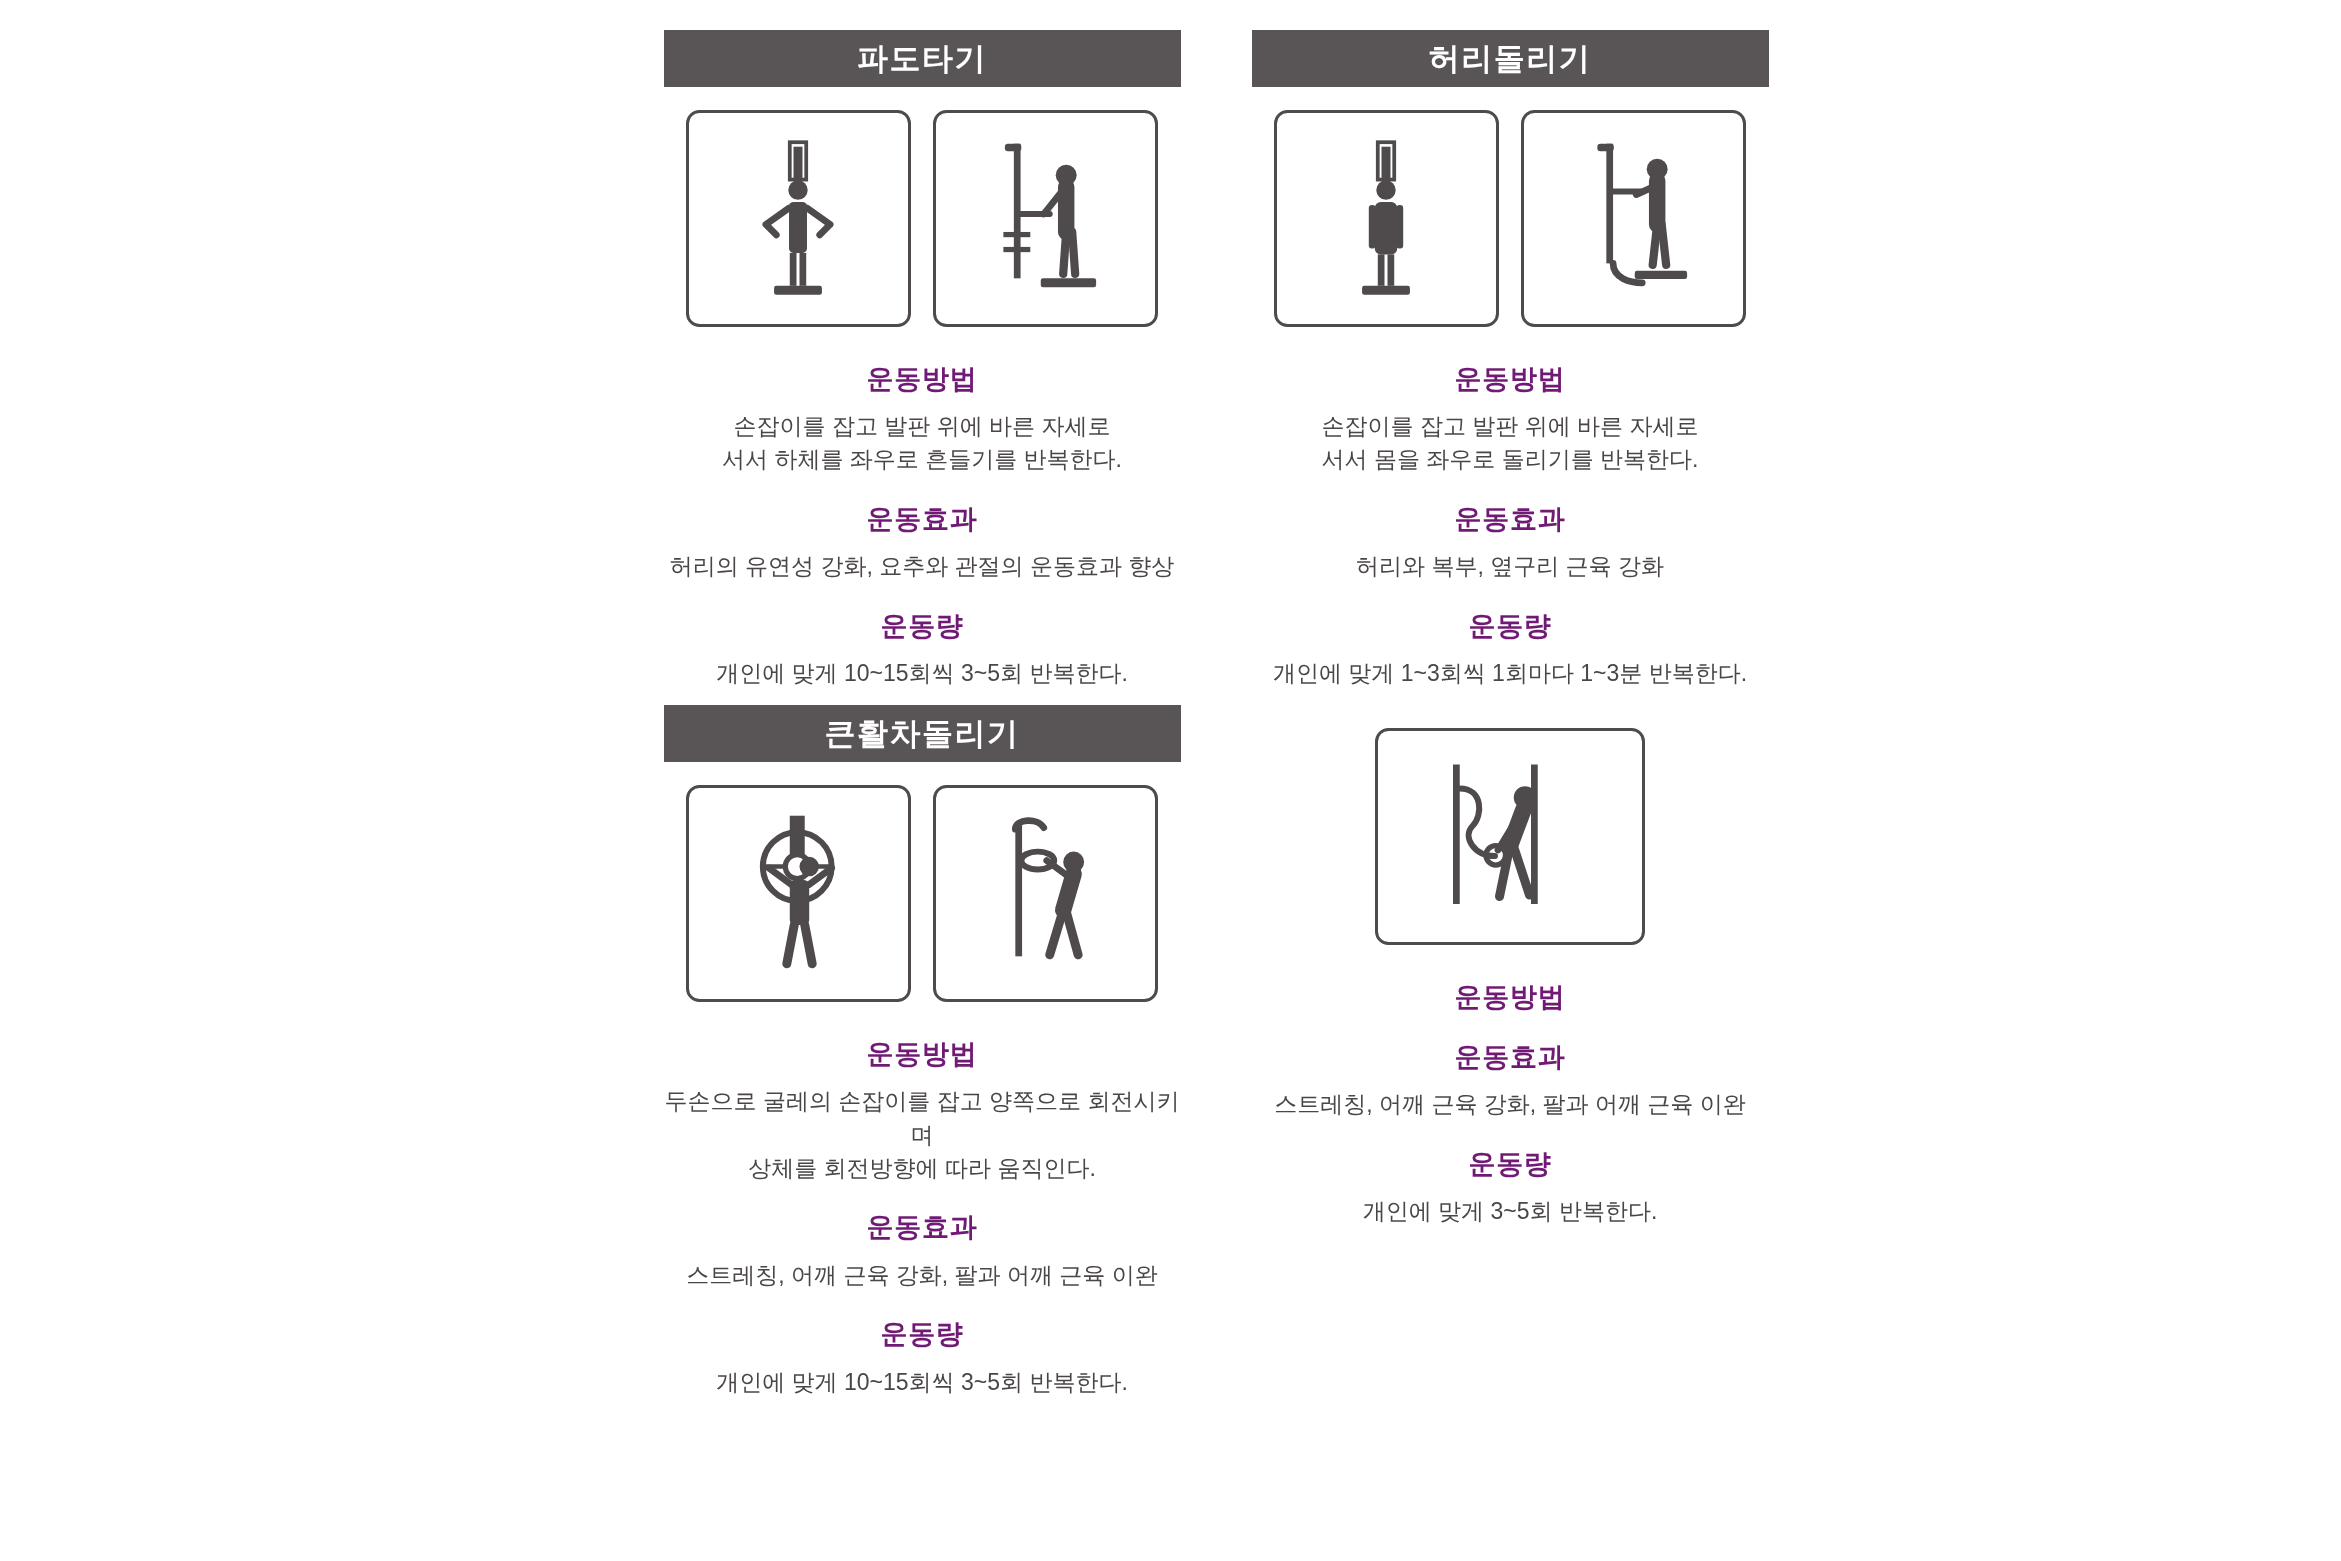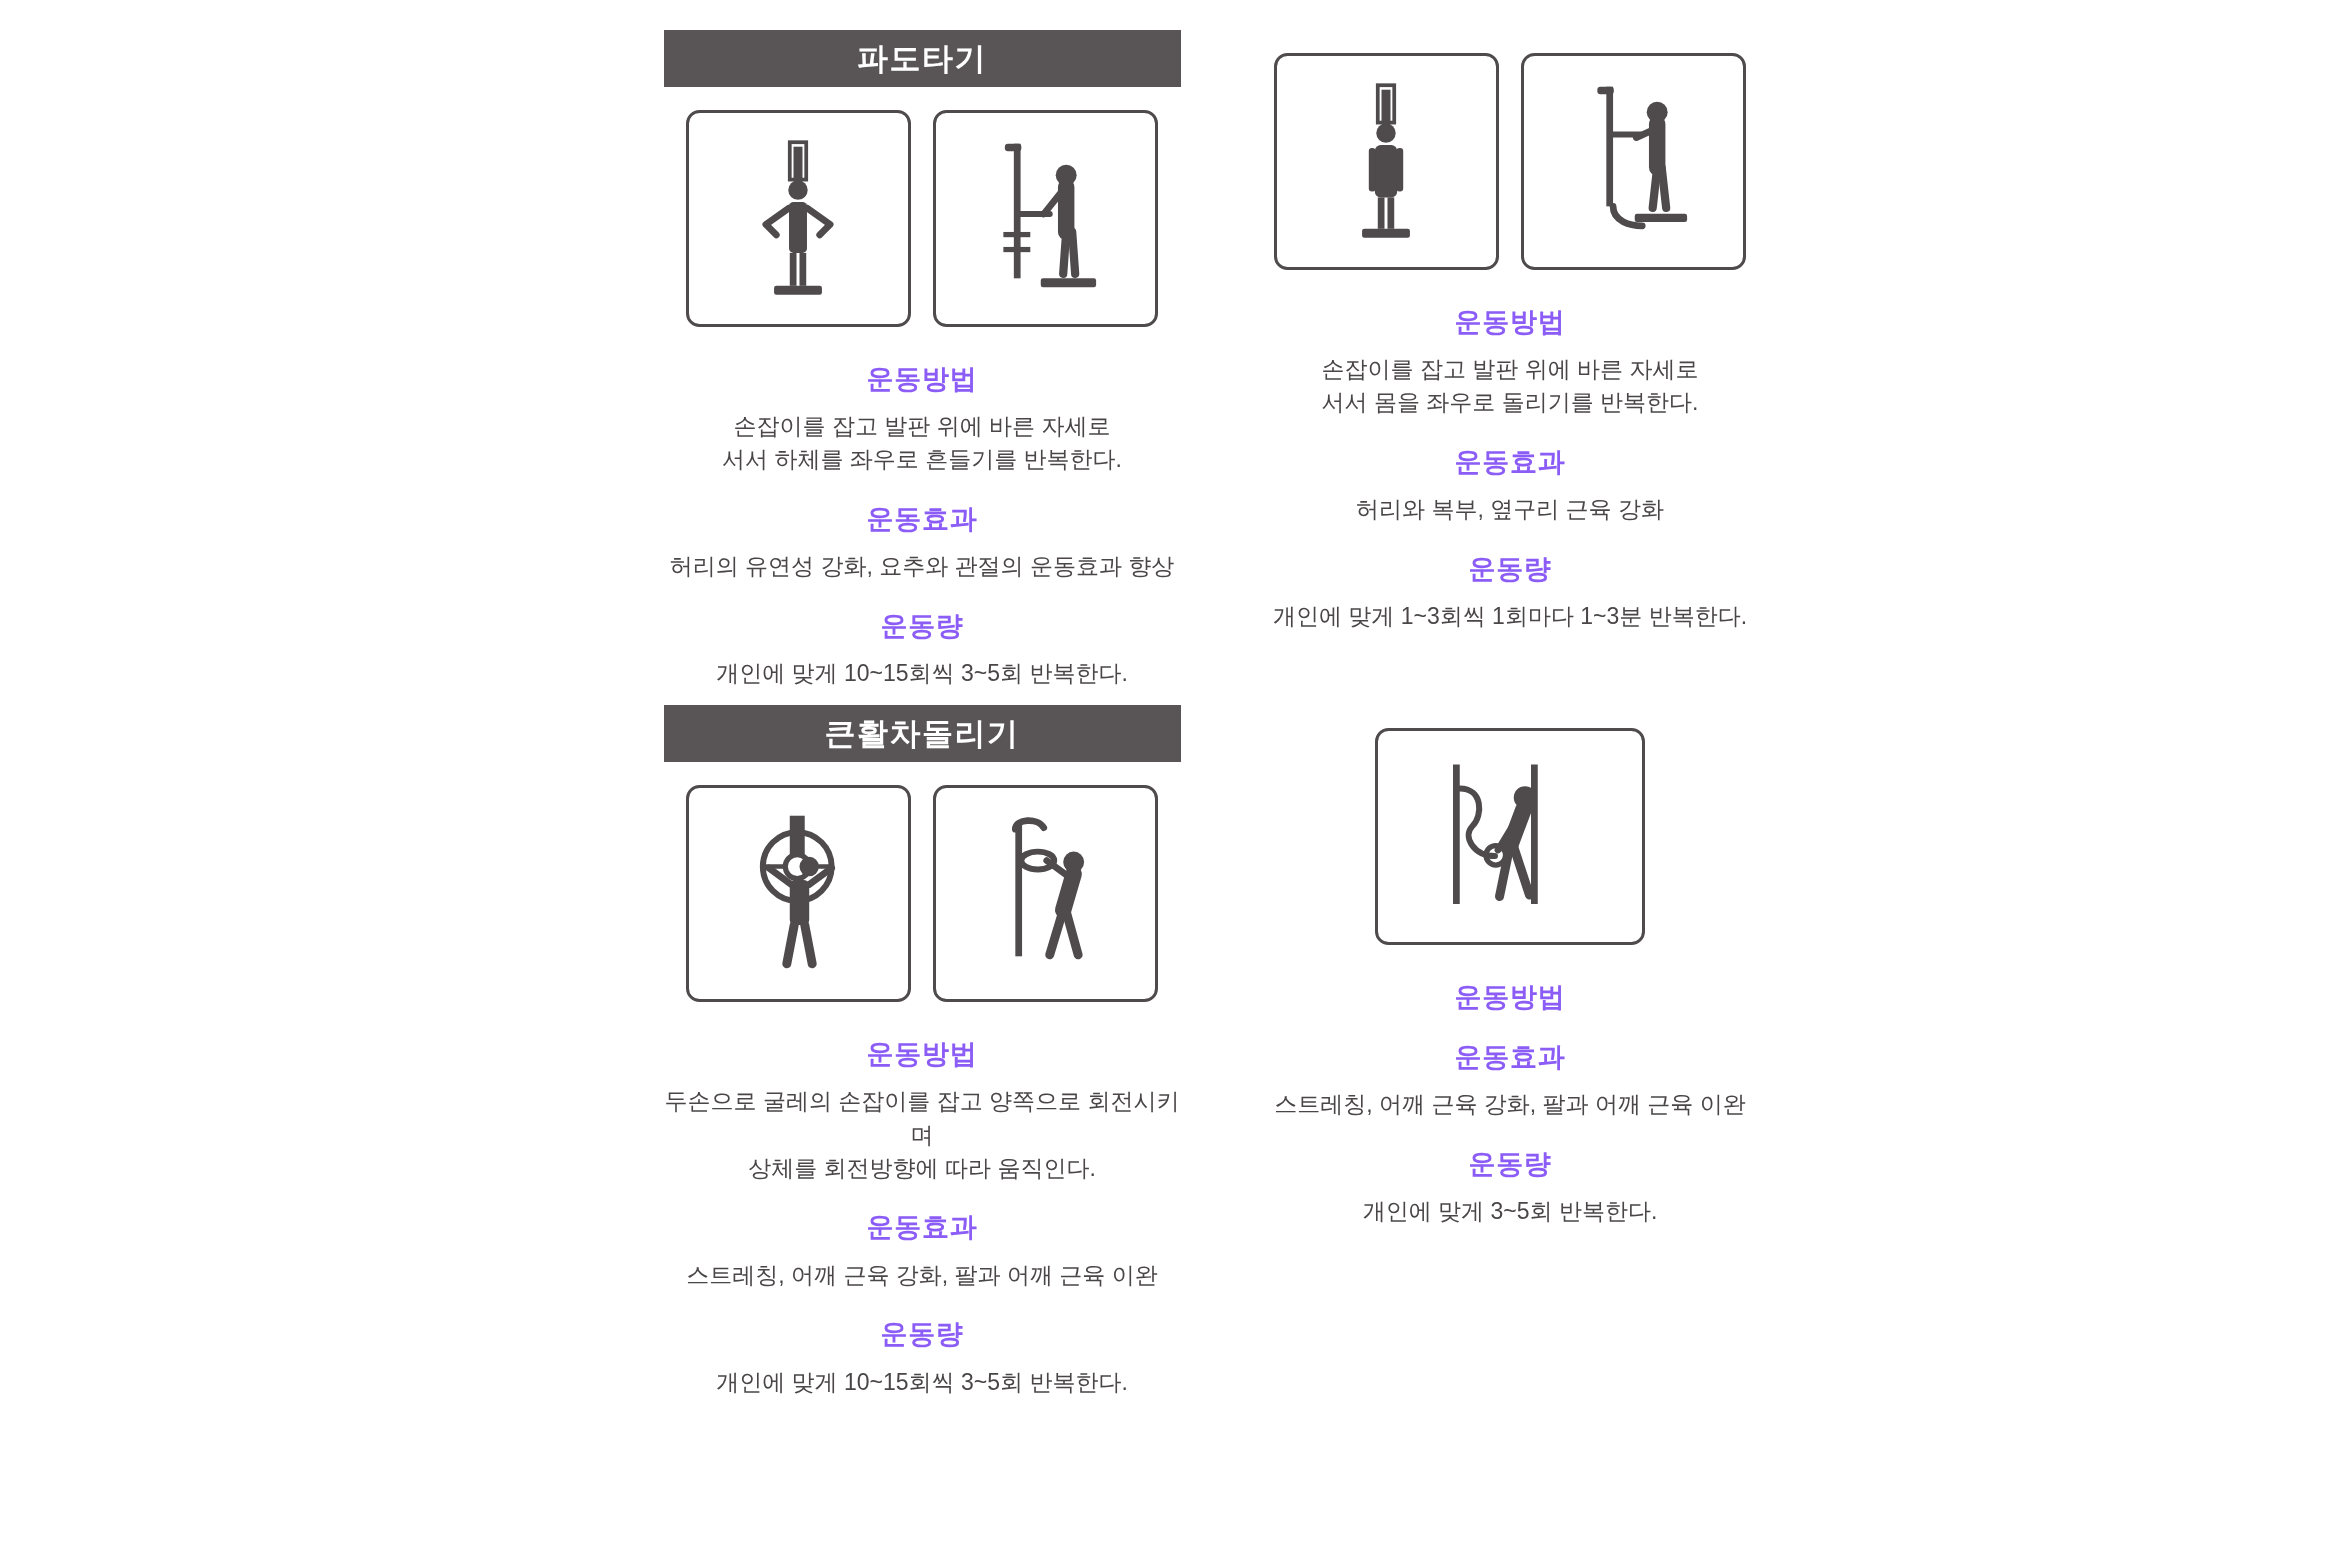--- a/index.html
+++ b/index.html
@@ -73,21 +73,21 @@
     display: block;
   }
   .section {
     margin-top: 24px;
     text-align: center;
   }
   .section.first { margin-top: 34px; }
   .section-heading {
     font-size: 27px;
     font-weight: bold;
-    color: #8b5cf6;
+    color: #701a75;
     letter-spacing: 0.7px;
   }
   .section-body {
     margin-top: 13.5px;
     font-size: 23px;
     line-height: 1.45;
     color: #4a4647;
     white-space: pre-line;
   }
 </style>
@@ -143,20 +143,21 @@
         <div class="section-heading">운동효과</div>
         <div class="section-body">허리의 유연성 강화, 요추와 관절의 운동효과 향상</div>
       </div>
       <div class="section">
         <div class="section-heading">운동량</div>
         <div class="section-body">개인에 맞게 10~15회씩 3~5회 반복한다.</div>
       </div>
     </div>
 
     <div class="card">
+      <div class="card-title">허리돌리기</div>
       <div class="figures">
         <div class="figure-box">
           <svg width="172" height="165" viewBox="0 0 230 220" aria-hidden="true">
             <g fill="#4f4b4c" stroke="#4f4b4c">
               <rect x="104" y="8" width="22" height="50" fill="none" stroke-width="5"></rect>
               <rect x="109" y="14" width="12" height="44" fill="#4f4b4c" stroke="none"></rect>
               <circle cx="115" cy="72" r="13" stroke="none"></circle>
               <rect x="100" y="88" width="30" height="70" rx="8" stroke="none"></rect>
               <rect x="92" y="92" width="9" height="58" rx="4" stroke="none"></rect>
               <rect x="129" y="92" width="9" height="58" rx="4" stroke="none"></rect>

